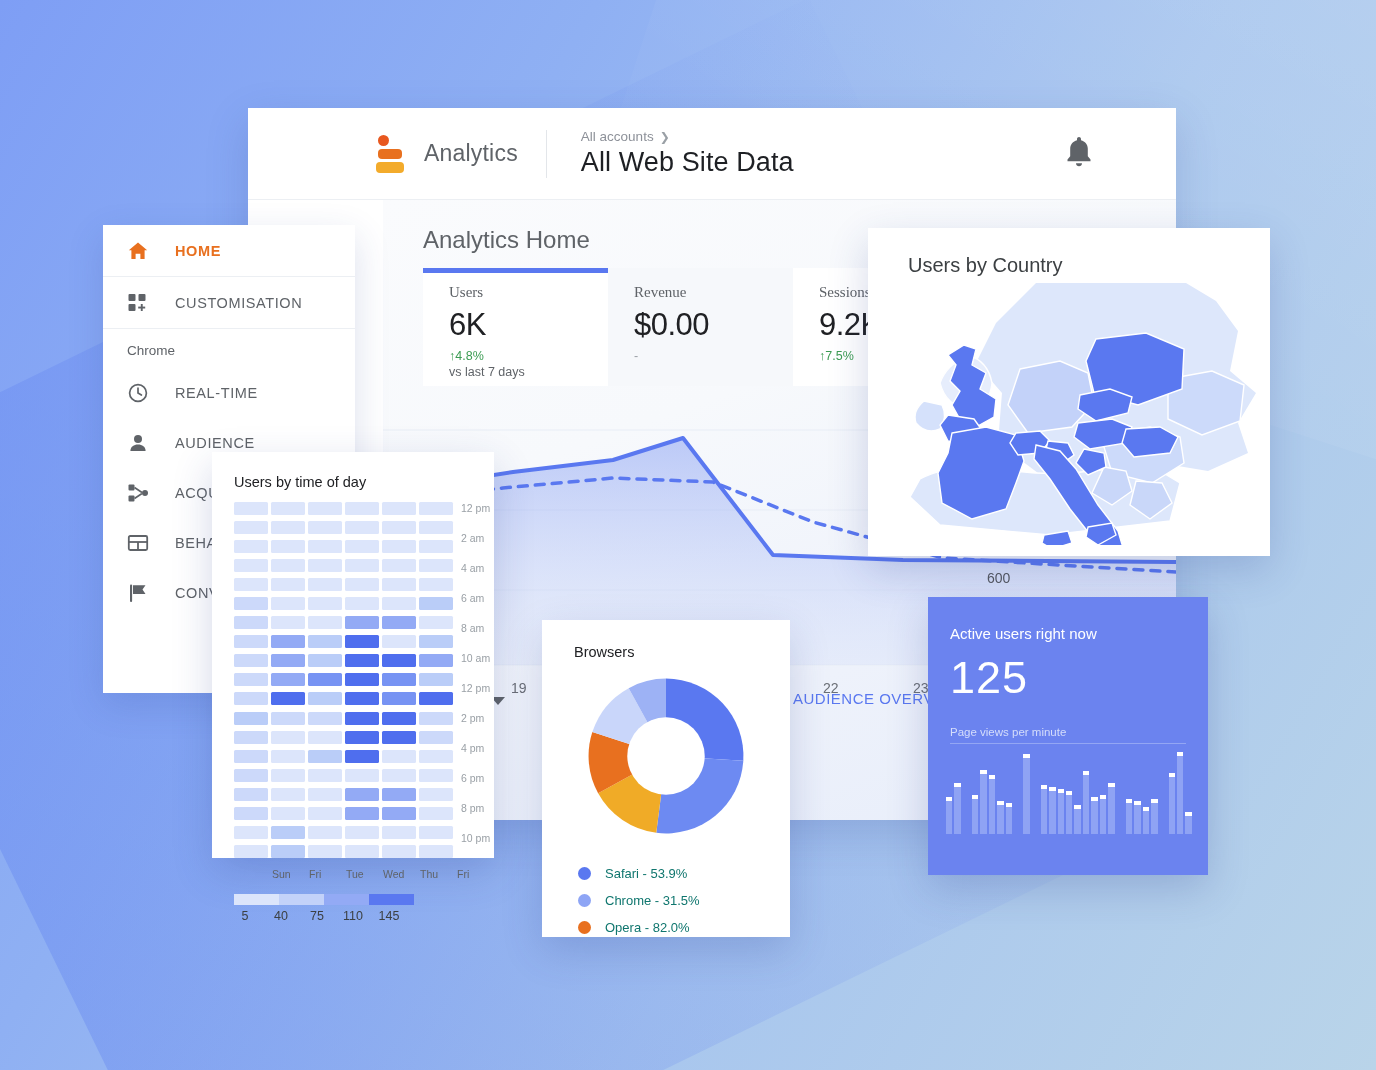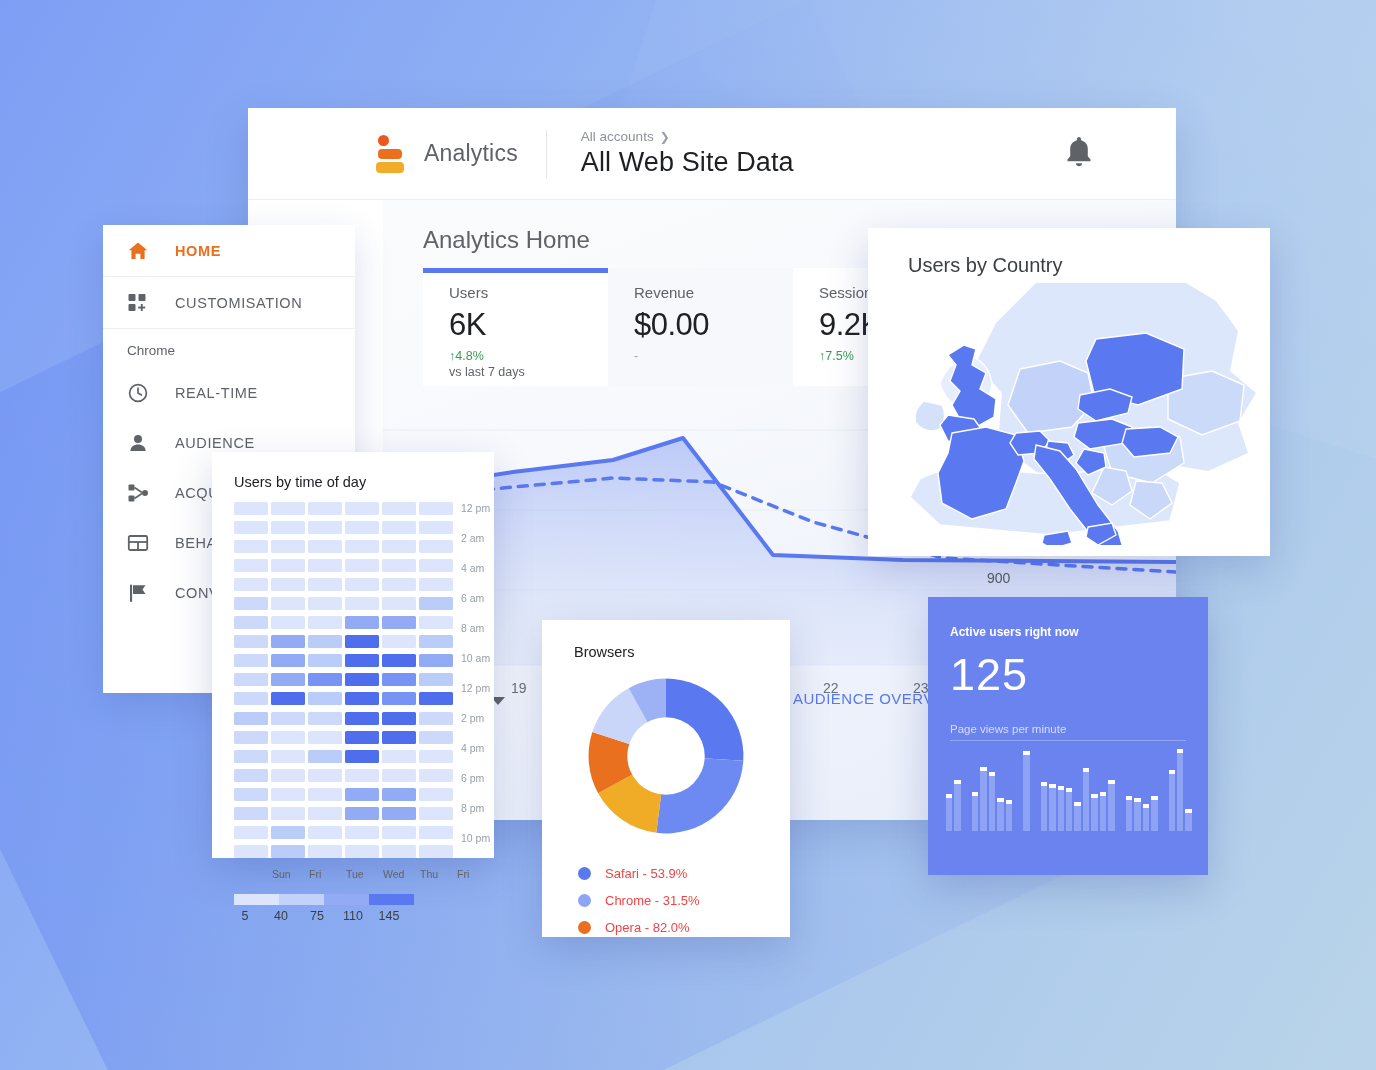--- a/index.html
+++ b/index.html
@@ -50,21 +50,21 @@
   #content{
     flex:1; position:relative;
     background: linear-gradient(160deg,#fafbfd 0%, #f7f9fc 35%, #eef2fb 70%, #e7edfa 100%);
   }
   #page-title{ font-size:24px; color:#5f6368; padding:26px 0 14px 40px; }
 
   #metric-row{ display:flex; margin-left:40px; width:740px; height:118px; }
   .metric{ flex:1; background:#fff; padding:16px 0 0 26px; position:relative; }
   .metric.alt{ background:#f6f8fb; }
   .metric .bar{ position:absolute; left:0; top:0; height:5px; width:100%; background:#5a78f0; }
-  .metric .mlabel{ font-size:15px; color:#5f6368; }
+  .metric .mlabel{ font-size:15px; color:#5f6368;font-family:Liberation Serif, serif; }
   .metric .mvalue{ font-size:31px; color:#202124; margin-top:6px; letter-spacing:-.5px;}
   .metric .mdelta{ font-size:12.5px; color:#3c9c53; margin-top:6px; }
   .metric .mdelta.dash{ color:#9aa0a6; }
   .metric .msub{ font-size:12.5px; color:#5f6368; margin-top:2px; }
 
   
   #trend{ position:absolute; left:0; top:200px; width:100%; height:300px; }
   #trend svg{ width:100%; height:100%; display:block; }
   .gridline{ stroke:#e8edf6; stroke-width:1; }
   #xlabels{ position:absolute; left:0; top:480px; width:100%; height:30px; }
@@ -109,36 +109,36 @@
   
   #browsers-card{
     left:542px; top:620px; width:248px; height:317px;
     box-shadow: 0 14px 38px rgba(40,60,140,.20);
   }
   #browsers-title{ font-size:14.5px; color:#202124; margin:24px 0 0 32px; }
   #donut-wrap{ display:flex; justify-content:center; margin-top:8px; }
   #legend{ margin:16px 0 0 36px; }
   .leg{ display:flex; align-items:center; height:27px; }
   .leg .dot{ width:13px; height:13px; border-radius:50%; flex:0 0 13px;}
-  .leg .txt{ font-size:13px; color:#ef4444; margin-left:14px;}
+  .leg .txt{ font-size:13px; color:#0f766e; margin-left:14px;}
 
   
   #country-card{
     left:868px; top:228px; width:402px; height:328px;
     box-shadow: 0 14px 38px rgba(40,60,140,.20);
   }
   #country-title{ font-size:20px; color:#3c4043; margin:26px 0 0 40px; }
   #map-wrap{ margin-top:6px; }
 
   
   #active-card{
     left:928px; top:597px; width:280px; height:278px; background:#6b83ef;
     box-shadow: 0 14px 38px rgba(40,60,140,.22);
   }
-  #active-title{ font-size:12px; color:#fff; font-weight:bold; margin:28px 0 0 22px; }
+  #active-title{ font-size:15px; color:#fff; font-weight:normal; margin:28px 0 0 22px; }
   #active-value{ font-size:45px; color:#fff; font-weight:300; margin:10px 0 0 22px; letter-spacing:1px;}
   #active-sub{ font-size:11.5px; color:#d5ddfb; margin:22px 0 5px 22px; }
   #active-rule{ height:1px; background:#93a6f4; margin:0 22px; }
   #spark{ display:flex; align-items:flex-end; height:78px; margin:12px 16px 0 18px; gap:2px;}
   .sbar{ flex:1; background:#8fa3f4; position:relative; }
   .sbar i{ position:absolute; left:0; right:0; top:-4px; height:4px; background:#fff; display:block;}
   .sgap{ flex:1.1; }
 </style>
 </head>
 <body>
@@ -215,21 +215,21 @@
           <line class="gridline" x1="0" y1="30" x2="793" y2="30"></line>
           <line class="gridline" x1="0" y1="110" x2="793" y2="110"></line>
           <line class="gridline" x1="0" y1="190" x2="793" y2="190"></line>
           <line class="gridline" x1="0" y1="265" x2="793" y2="265"></line>
           <path id="area" d="M0,92 L130,72 L230,60 L300,38 L390,155 L520,160 L793,162 L793,265 L0,265 Z" fill="url(#areaGrad)"></path>
           <polyline id="solid-line" points="0,92 130,72 230,60 300,38 390,155 520,160 793,162" fill="none" stroke="#5a78f0" stroke-width="4" stroke-linejoin="round"></polyline>
           <polyline id="dashed-line" points="0,100 120,88 230,78 330,82 430,122 560,158 793,172" fill="none" stroke="#5a78f0" stroke-width="3.5" stroke-dasharray="9 8" stroke-linecap="round"></polyline>
         </svg>
       </div>
 
-      <div id="ylabel500">900</div>
+      <div id="ylabel500">600</div>
 
       <div id="xlabels">
         <span style="left:128px">19</span>
         <span style="left:440px">22</span>
         <span style="left:530px">23</span>
       </div>
 
       <div id="chevdown"></div>
       <div id="aud-link">AUDIENCE OVERVIEW</div>
     </div>

